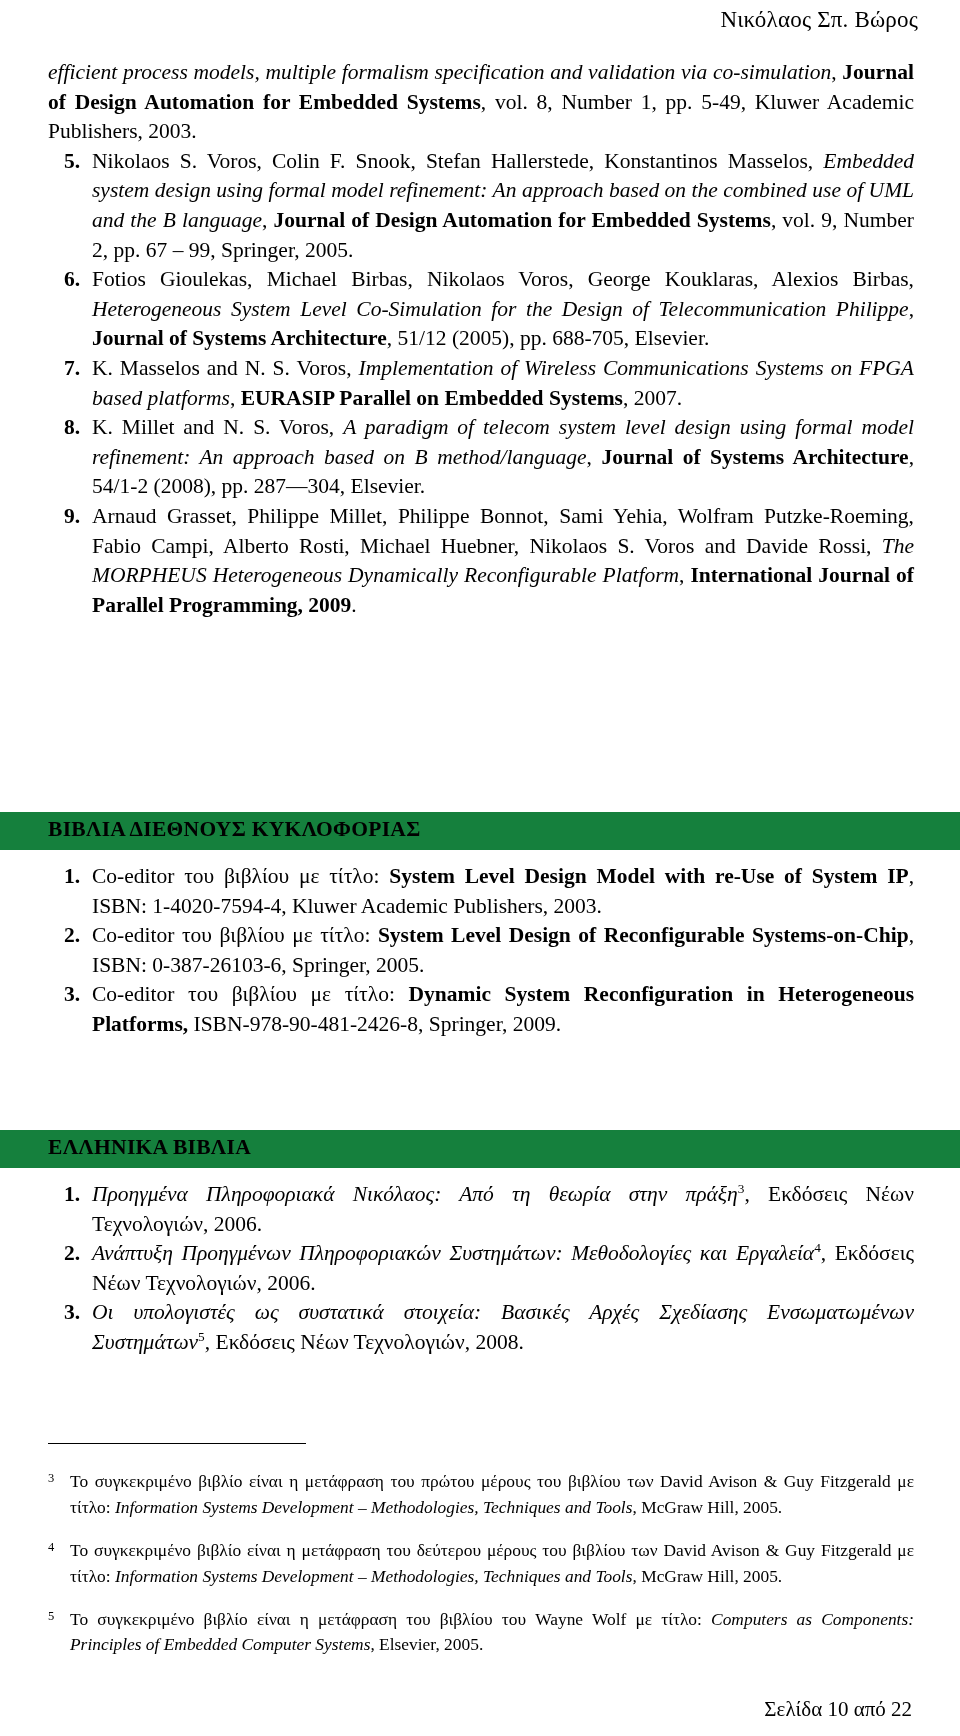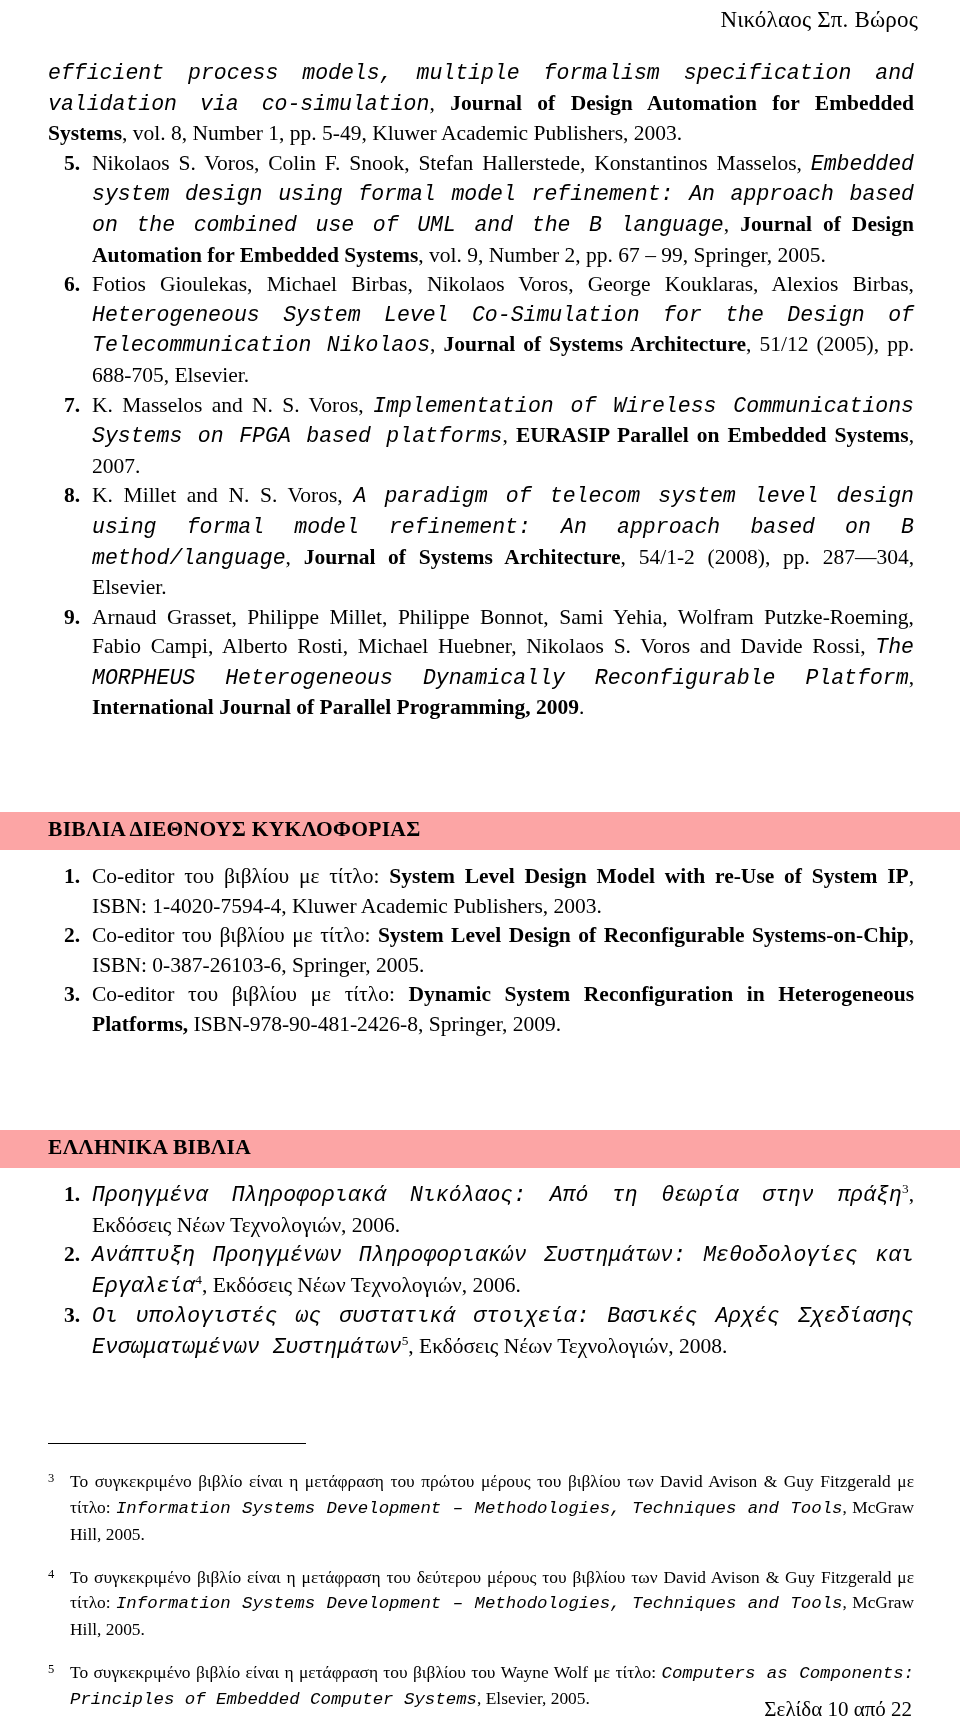--- a/index.html
+++ b/index.html
@@ -71,29 +71,29 @@
 
   
   .continuation {
     font-size: 21.5px;
     line-height: 29.6px;
     text-align: justify;
     padding-left: 0;
     margin: 0;
   }
 
-  i, .it { font-style: italic; font-family: Liberation Mono, monospace; }
+  i, .it { font-style: italic; }
   b, .bd { font-weight: bold; }
 
   
   .section-band {
     position: absolute;
     left: 0;
     width: 960px;
-    background: #fca5a5;
+    background: #15803d;
     box-sizing: border-box;
   }
   .section-band .section-title {
     display: inline-block;
     margin-left: 48px;
     font-weight: bold;
     font-size: 21.5px;
     line-height: 34px;
     letter-spacing: 0.3px;
   }
@@ -151,21 +151,21 @@
   <div class="running-header">Νικόλαος Σπ. Βώρος</div>
 
   <div class="body-area">
 
     <p class="continuation"><i>efficient process models, multiple formalism specification and validation via co-simulation</i><span>, </span><b>Journal of Design Automation for Embedded Systems</b><span>, vol. 8, Number 1, pp. 5-49, Kluwer Academic Publishers, 2003.</span></p>
 
     <ol class="ref-list">
 
       <li><span class="num">5.</span><span>Nikolaos S. Voros, Colin F. Snook, Stefan Hallerstede, Konstantinos Masselos, </span><i>Embedded system design using formal model refinement: An approach based on the combined use of UML and the B language</i><span>, </span><b>Journal of Design Automation for Embedded Systems</b><span>, vol. 9, Number 2, pp. 67 – 99, Springer, 2005.</span></li>
 
-      <li><span class="num">6.</span><span>Fotios Gioulekas, Michael Birbas, Nikolaos Voros, George Kouklaras, Alexios Birbas, </span><i>Heterogeneous System Level Co-Simulation for the Design of Telecommunication Nikolaos</i><span>, </span><b>Journal of Systems Architecture</b><span>, 51/12 (2005), pp. 688-705, Elsevier.</span></li>
+      <li><span class="num">6.</span><span>Fotios Gioulekas, Michael Birbas, Nikolaos Voros, George Kouklaras, Alexios Birbas, </span><i>Heterogeneous System Level Co-Simulation for the Design of Telecommunication Philippe</i><span>, </span><b>Journal of Systems Architecture</b><span>, 51/12 (2005), pp. 688-705, Elsevier.</span></li>
 
       <li><span class="num">7.</span><span>K. Masselos and N. S. Voros, </span><i>Implementation of Wireless Communications Systems on FPGA based platforms</i><span>, </span><b>EURASIP Parallel on Embedded Systems</b><span>, 2007.</span></li>
 
       <li><span class="num">8.</span><span>K. Millet and N. S. Voros, </span><i>A paradigm of telecom system level design using formal model refinement: An approach based on B method/language</i><span>, </span><b>Journal of Systems Architecture</b><span>, 54/1-2 (2008), pp. 287—304, Elsevier.</span></li>
 
       <li><span class="num">9.</span><span>Arnaud Grasset, Philippe Millet, Philippe Bonnot, Sami Yehia, Wolfram Putzke-Roeming, Fabio Campi, Alberto Rosti, Michael Huebner, Nikolaos S. Voros and Davide Rossi, </span><i>The MORPHEUS Heterogeneous Dynamically Reconfigurable Platform</i><span>, </span><b>International Journal of Parallel Programming, 2009</b><span>.</span></li>
 
     </ol>
   </div>
 

